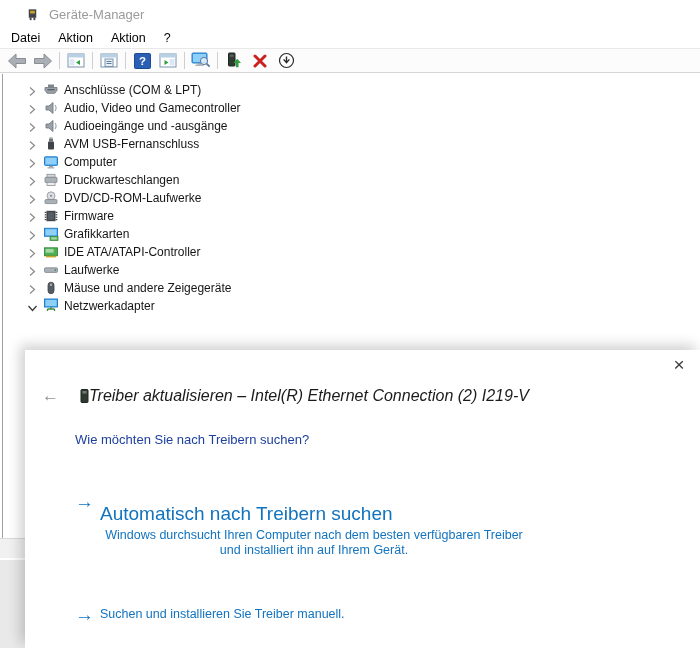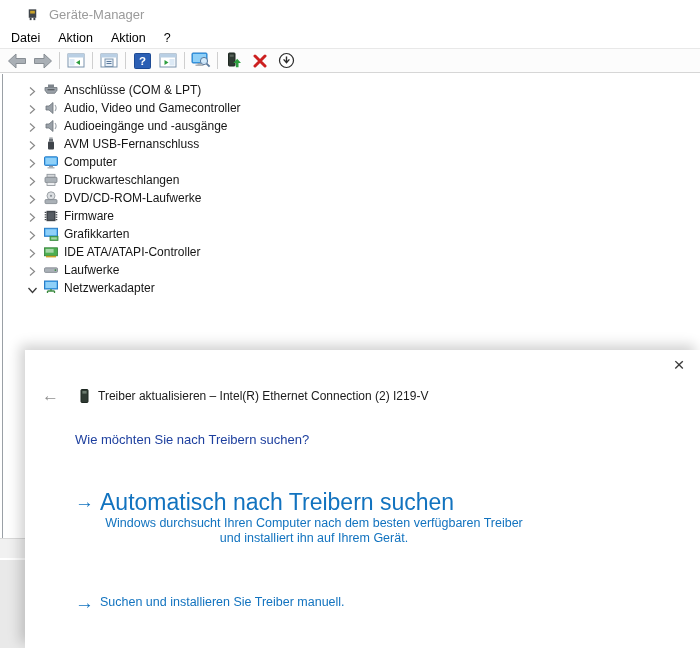--- a/index.html
+++ b/index.html
@@ -35,26 +35,26 @@
     background:#f1f1f1; border-top:1px solid #d9d9d9; border-bottom:1px solid #ffffff; }
   #lower-area { position:absolute; left:0; top:560px; right:0; bottom:0; background:#e9e9e9; }
   
   #dialog { position:absolute; left:25px; top:350px; width:675px; height:298px;
     background:#fff; box-shadow:-5px -5px 12px rgba(0,0,0,0.18); z-index:10; }
   #dlg-close { position:absolute; top:2px; right:8px; width:26px; height:26px;
     background:transparent; border:none; font-size:19px; color:#3c3c3c; line-height:26px; }
   #dlg-header { position:absolute; left:13px; top:36px; display:flex; align-items:center; }
   #dlg-back { background:none; border:none; font-size:17px; color:#8f8f8f; padding:0 4px; }
   #dlg-header .icon { margin-left:17px; display:flex; }
-  #dlg-title { margin-left:9px; font-size:12px; color:#1b1b1b; }
+  #dlg-title { font-size:16px; color:#1b1b1b;font-style:italic; }
   #dlg-heading { position:absolute; left:50px; top:82px; font-size:13px; color:var(--headingblue); }
   #dlg-options { position:absolute; left:50px; top:141px; }
   .option { display:flex; margin-bottom:46px; cursor:pointer; }
   .option .arrow { font-size:19px; color:var(--linkblue); width:25px; flex:0 0 25px; line-height:22px; }
-  .option .opt-label { font-size:23px; color:var(--linkblue); line-height:22px; }
+  .option .opt-label { font-size:19px; color:var(--linkblue); line-height:22px;margin-top:12px; }
   .option .opt-desc { font-size:12.5px; color:var(--linkblue); line-height:15px;
     margin-top:3px; max-width:428px;text-align:center; }
   .icon { display:inline-flex; }
   .icon svg { display:block; }
 </style>
 </head>
 <body>
 
 <div id="titlebar">
   <span class="icon">
@@ -383,20 +383,38 @@
       </span>
       <span class="dev-ic">
         <span class="icon">
           <svg width="16" height="14" viewBox="0 0 16 14">
             <rect x="1.5" y="4.8" width="13" height="4.6" rx="1" fill="#aab1b7" stroke="#7d848b" stroke-width="0.8"></rect>
             <circle cx="12.4" cy="7.1" r="0.9" fill="#3c8a40"></circle>
           </svg>
         </span>
       </span>
       <span class="lbl">Laufwerke</span>
+    </div>
+    <div class="tree-row">
+      <span class="chev">
+        <span class="icon">
+          <svg width="10" height="11" viewBox="0 0 10 11">
+            <path d="M3 1.5 L7.5 5.5 L3 9.5" fill="none" stroke="#8a8a8a" stroke-width="1.2"></path>
+          </svg>
+        </span>
+      </span>
+      <span class="dev-ic">
+        <span class="icon">
+          <svg width="16" height="14" viewBox="0 0 16 14">
+            <rect x="5" y="1.2" width="6" height="11.5" rx="3" fill="#565c63" stroke="#3f444a" stroke-width="0.8"></rect>
+            <rect x="7.4" y="2.6" width="1.2" height="2.4" fill="#d9dcdf"></rect>
+          </svg>
+        </span>
+      </span>
+      <span class="lbl">Mäuse und andere Zeigegeräte</span>
     </div>
     <div class="tree-row">
       <span class="chev">
         <span class="icon">
           <svg width="11" height="10" viewBox="0 0 11 10">
             <path d="M1.5 3 L5.5 7.5 L9.5 3" fill="none" stroke="#3a3a3a" stroke-width="1.3"></path>
           </svg>
         </span>
       </span>
       <span class="dev-ic">

